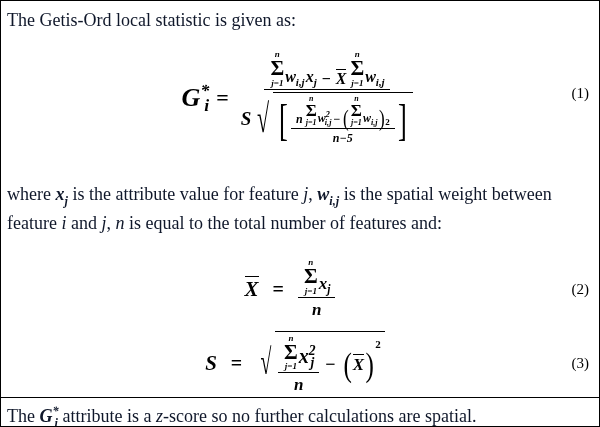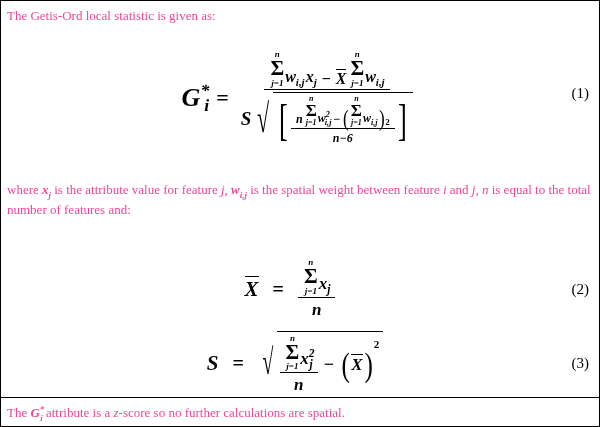--- a/index.html
+++ b/index.html
@@ -14,22 +14,22 @@
     position: relative;
     width: 600px;
     height: 427px;
     box-sizing: border-box;
     border: 1px solid #000000;
     background: #ffffff;
     overflow: hidden;
   }
   .text-line {
     font-family: "Liberation Serif", serif;
-    font-size: 13px;
-    color: #ec4899;
+    font-size: 18px;
+    color: #0f172a;
     line-height: 1.45;
   }
   .intro {
     position: absolute;
     left: 6px;
     top: 6px;
   }
   .mid-para {
     position: absolute;
     left: 6px;
@@ -217,21 +217,21 @@
                   <span class="sum small">
                     <span class="lim">n</span>
                     <span class="sig">Σ</span>
                     <span class="lim">j=1</span>
                   </span>
                   <span class="var"><span>w</span><sub>i,j</sub></span>
                   <span class="paren-big">)</span>
                     <sup style="font-size:9px; font-weight:bold;">2</sup>
                 </div>
                 <div class="den">
-                  <span class="var" style="font-size:12px;">n−6</span>
+                  <span class="var" style="font-size:12px;">n−5</span>
                 </div>
               </div>
               <span class="bracket-big">]</span>
             </span>
           </span>
         </div>
       </div>
     </div>
     <span class="eq-num" style="top:52px;">(1)</span>
   </div>
@@ -270,21 +270,21 @@
       <span class="sqrt">
         <span class="radsym" style="font-size:36px; line-height:0.72; transform:scaleX(0.55); margin-right:-1px;">√</span>
         <span class="radicand">
           <div class="frac">
             <div class="num">
               <span class="sum">
                 <span class="lim">n</span>
                 <span class="sig">Σ</span>
                 <span class="lim">j=1</span>
               </span>
-              <span class="var" style="font-size:17px;"><span>x</span><sup>2</sup><sub style="margin-left:-5px;">j</sub></span>
+              <span class="var" style="font-size:20px;"><span>x</span><sup>2</sup><sub style="margin-left:-5px;">j</sub></span>
             </div>
             <div class="den">
               <span class="var" style="font-size:17px;">n</span>
             </div>
           </div>
           <span class="op" style="font-size:18px; padding:0 6px; align-self:center;">−</span>
           <span class="paren-big" style="font-size:2.1em; align-self:center;">(</span>
           <span class="var overbar" style="font-size:17px; align-self:center;"><span>X</span></span>
           <span class="paren-big" style="font-size:2.1em; align-self:center;">)</span>
             <sup style="font-size:11px; font-weight:bold; align-self:flex-start; margin-top:4px;">2</sup>

